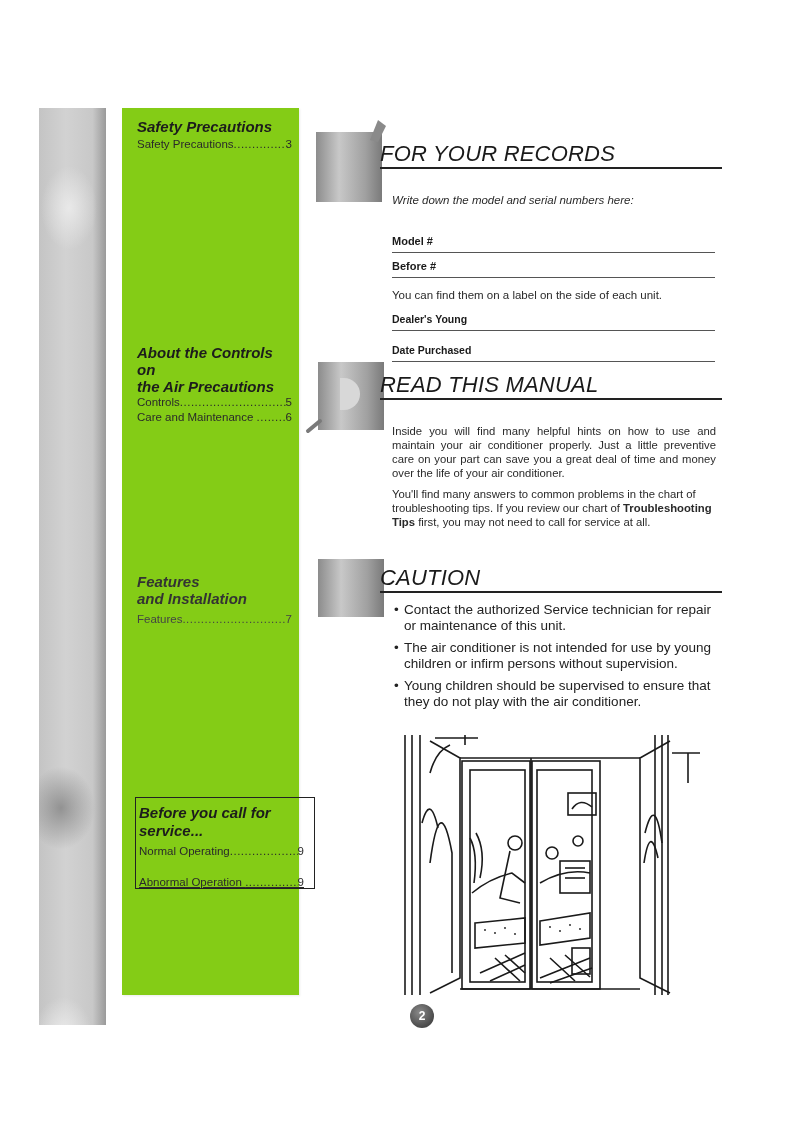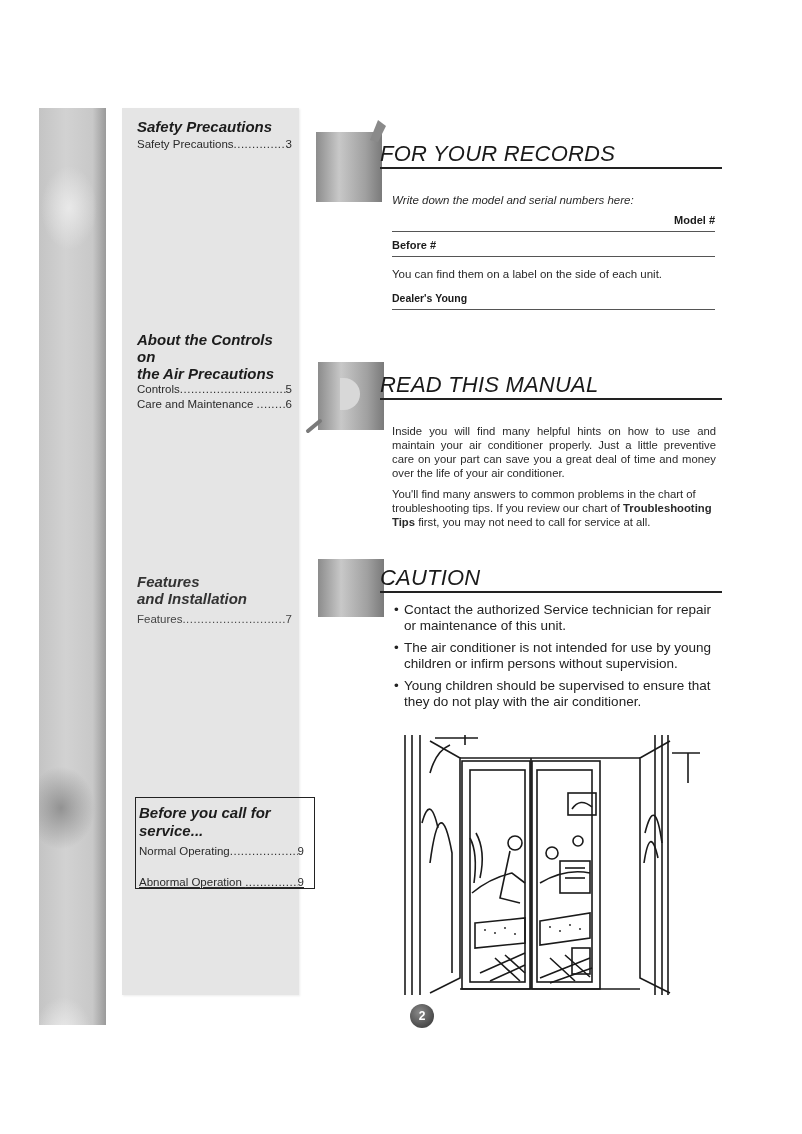--- a/index.html
+++ b/index.html
@@ -4,21 +4,21 @@
 <style>
   html, body { margin:0; padding:0; background:#ffffff; }
   body { width:802px; height:1134px; position:relative; overflow:hidden; font-family:"Liberation Sans", sans-serif; color:#1a1a1a; }
   .leftbar { position:absolute; left:39px; top:108px; width:67px; height:917px;
     background:
       radial-gradient(ellipse 40px 60px at 30px 100px, rgba(235,235,235,0.9), rgba(235,235,235,0) 70%),
       radial-gradient(ellipse 45px 55px at 22px 700px, rgba(120,120,120,0.7), rgba(120,120,120,0) 75%),
       radial-gradient(ellipse 40px 55px at 24px 930px, rgba(240,240,240,0.9), rgba(240,240,240,0) 75%),
       linear-gradient(90deg, #c4c4c4 0%, #d2d2d2 40%, #c8c8c8 80%, #9a9a9a 100%);
   }
-  .sidebar { position:absolute; left:122px; top:108px; width:177px; height:887px; background:#e5e5e5; box-shadow: 1px 1px 2px rgba(0,0,0,0.08); }
+  .sidebar { position:absolute; left:122px; top:108px; width:177px; height:887px; background:#84cc16; box-shadow: 1px 1px 2px rgba(0,0,0,0.08); }
   .sec { position:absolute; left:15px; width:155px; }
   .sec-title { font-weight:bold; font-style:italic; font-size:15px; line-height:17px; color:#1c1c1c; }
   .toc { display:flex; font-size:11.5px; line-height:15px; color:#2a2a2a; margin-top:2px; }
   .toc .lbl { white-space:nowrap; }
   .toc .dots { flex:1; overflow:hidden; white-space:nowrap; }
   .toc .dots::after { content:"..............................................................."; letter-spacing:0.5px; }
   .toc .pg { white-space:nowrap; }
   .boxed { position:absolute; left:13px; top:689px; width:180px; height:92px; border:1.5px solid #222; box-sizing:border-box; padding:6px 8px 0 3px; }
   .boxed .sec-title { font-size:15px; line-height:18px; }
   .boxed .toc { margin-top:4px; margin-right:2px; }
@@ -47,21 +47,21 @@
 
   <div class="sec" style="top:10px;">
     <div class="sec-title">Safety Precautions</div>
     <div class="toc">
       <span class="lbl">Safety Precautions</span>
         <span class="dots"></span>
         <span class="pg">3</span>
     </div>
   </div>
 
-  <div class="sec" style="top:223px;">
+  <div class="sec" style="top:236px;">
     <div class="sec-title">About the Controls on</div>
     <div class="sec-title">the Air Precautions</div>
     <div class="toc" style="margin-top:0;">
       <span class="lbl">Controls</span>
         <span class="dots"></span>
         <span class="pg">5</span>
     </div>
     <div class="toc" style="margin-top:0;">
       <span class="lbl" style="white-space:pre;text-align:center;">Care and Maintenance </span>
         <span class="dots"></span>
@@ -104,24 +104,25 @@
 <svg style="position:absolute; left:304px; top:418px;" width="20" height="16">
   <line x1="4" y1="13" x2="16" y2="3" stroke="#7a7a7a" stroke-width="4" stroke-linecap="round"></line>
 </svg>
 <div class="tab" style="left:318px; top:559px; height:58px;"></div>
 
 <div class="section-head" style="top:141px;">
   <h2>FOR YOUR RECORDS</h2>
 </div>
 <div class="content" style="top:193px; width:323px;">
   <div class="italic-note">Write down the model and serial numbers here:</div>
-  <div class="field" style="margin-top:0;text-align:right;">Model #</div>
+  <div class="field" style="margin-top:21px;">Model #</div>
   <div class="field">Before #</div>
   <div class="note">You can find them on a label on the side of each unit.</div>
   <div class="field" style="font-size:10.5px;">Dealer's Young</div>
+  <div class="field" style="font-size:10.5px; margin-top:6px;">Date Purchased</div>
 </div>
 
 <div class="section-head" style="top:372px;">
   <h2>READ THIS MANUAL</h2>
 </div>
 <div class="content" style="top:424px; width:324px; font-size:11.3px;">
   <p class="body">Inside you will find many helpful hints on how to use and maintain your air conditioner properly. Just a little preventive care on your part can save you a great deal of time and money over the life of your air conditioner.</p>
   <p class="body" style="text-align:left;"><span>You'll find many answers to common problems in the chart of troubleshooting tips. If you review our chart of </span><b>Troubleshooting Tips</b><span> first, you may not need to call for service at all.</span></p>
 </div>
 

